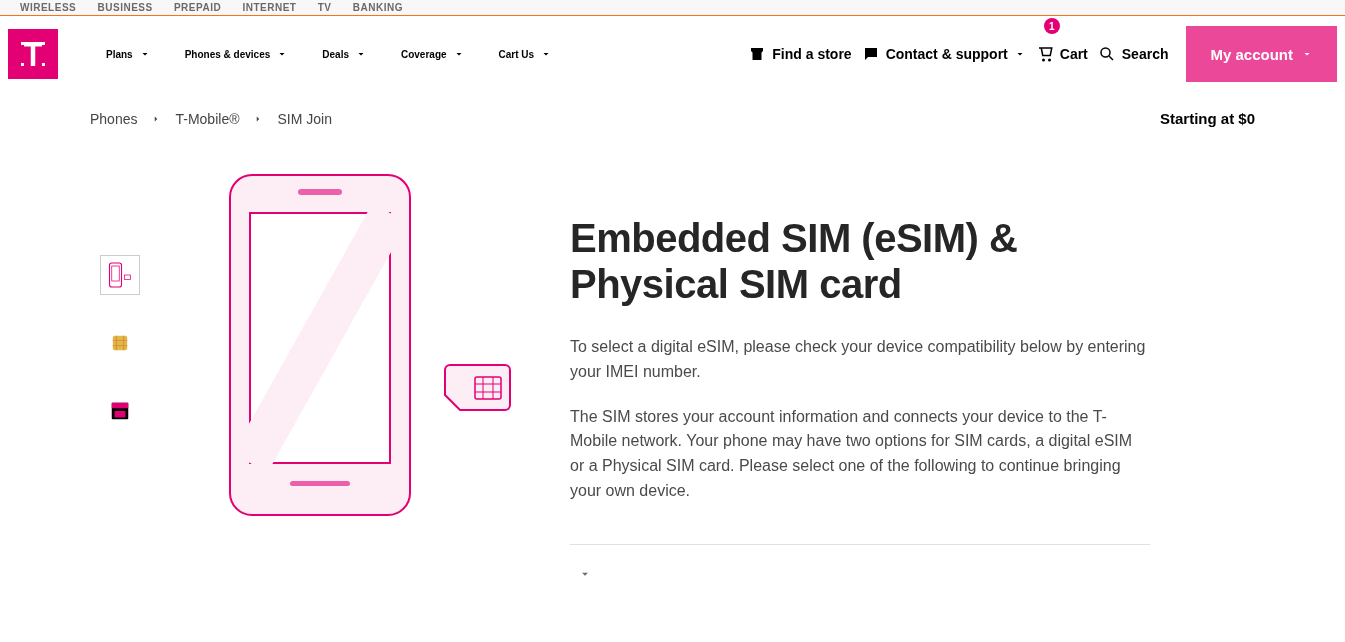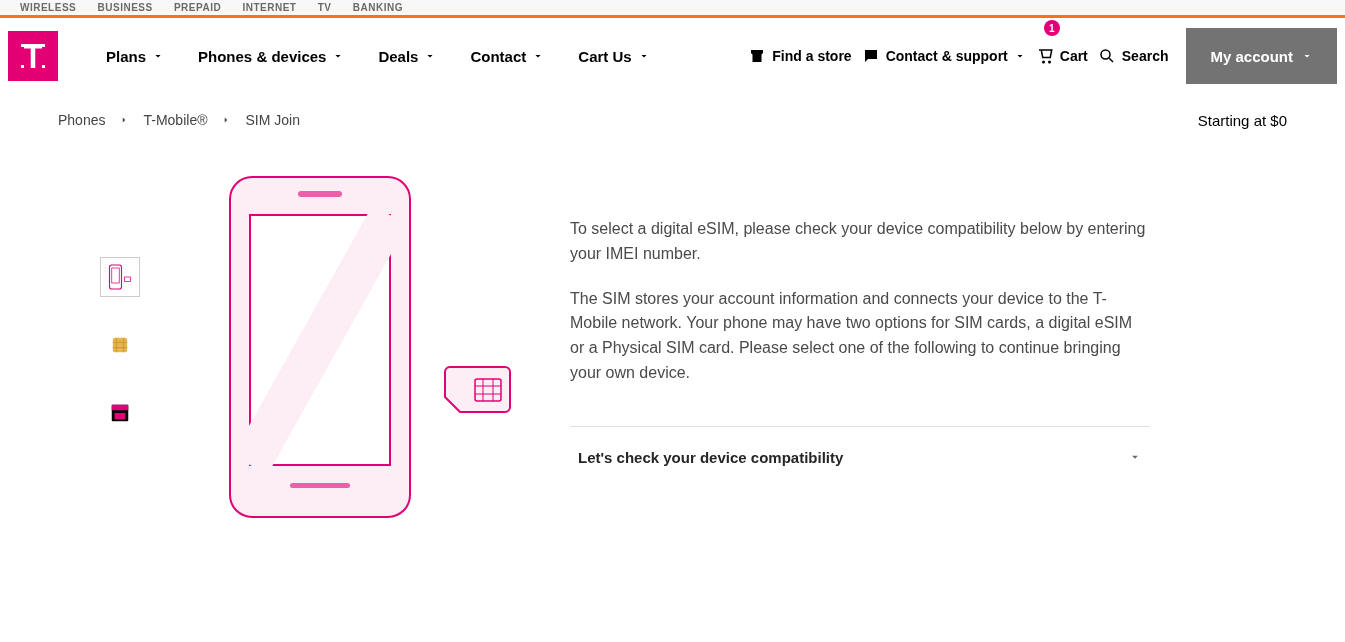--- a/index.html
+++ b/index.html
@@ -1,41 +1,41 @@
 <!DOCTYPE html>
 <html><head>
 <meta charset="utf-8">
 <style>
 * { margin: 0; padding: 0; box-sizing: border-box; }
 body { font-family: -apple-system, BlinkMacSystemFont, "Segoe UI", Arial, sans-serif; background: #fff; color: #262626; }
 
-.top-bar { background: #f8f8f8; border-bottom: 3px solid #f97316; padding: 2px 20px; font-size: 10px; letter-spacing: 0.5px; color: #6a6a6a; }
+.top-bar { background: #f8f8f8; border-bottom: 1px solid #f97316; padding: 2px 20px; font-size: 10px; letter-spacing: 0.5px; color: #6a6a6a; }
 .top-bar a { color: #6a6a6a; text-decoration: none; margin-right: 18px; font-weight: 600; }
 
 .main-nav { display: flex; align-items: center; padding: 0 8px; background: #fff; height: 76px; }
 .logo { width: 50px; height: 50px; background: #e20074; display: flex; align-items: center; justify-content: center; margin-right: 48px; flex-shrink: 0; }
 .logo svg { width: 30px; height: 30px; }
 
 .nav-left { display: flex; align-items: center; gap: 34px; }
-.nav-item { display: flex; align-items: center; gap: 6px; font-size: 15px; font-weight: 700; cursor: pointer; color: #000; }
+.nav-item { display: flex; align-items: center; gap: 6px; font-size: 10px; font-weight: 700; cursor: pointer; color: #000; }
 .nav-item .chev { width: 12px; height: 12px; fill: #000; }
 
 .nav-right { margin-left: auto; display: flex; gap: 10px; }
 .nav-right-item { display: flex; align-items: center; gap: 6px; font-size: 14px; font-weight: 700; cursor: pointer; color: #000; position: relative; }
 .nav-right-item svg { width: 18px; height: 18px; fill: #000; }
 .cart-badge { position: absolute; top: -8px; left: 8px; background: #e20074; color: #fff; border-radius: 50%; width: 16px; height: 16px; font-size: 10px; display: flex; align-items: center; justify-content: center; font-weight: 700; }
 
-.account-btn { background: #737373; color: #fff; padding: 20px 24px; font-size: 15px; font-weight: 700; display: flex; align-items: center; gap: 8px; cursor: pointer; border: none; height: 56px; margin-left: 8px; }
+.account-btn { background: #ec4899; color: #fff; padding: 20px 24px; font-size: 15px; font-weight: 700; display: flex; align-items: center; gap: 8px; cursor: pointer; border: none; height: 56px; margin-left: 8px; }
 .account-btn .chev { width: 12px; height: 12px; fill: #fff; }
 
-.sub-header { display: flex; align-items: flex-start; padding: 18px 58px; }
+.sub-header { display: flex; align-items: center; padding: 18px 90px; }
 .breadcrumb { display: flex; align-items: center; gap: 14px; font-size: 14px; color: #444; }
 .breadcrumb .crumb { cursor: pointer; }
 .breadcrumb .chev-r { width: 10px; height: 10px; fill: #444; }
-.starting-at { margin-left: auto; font-size: 15px; font-weight: 400; color: #000; }
+.starting-at { margin-left: auto; font-size: 15px; font-weight: 700; color: #000; }
 
 .product { display: flex; padding: 20px 90px 40px; gap: 40px; }
 .gallery { display: flex; gap: 20px; flex-shrink: 0; }
 .thumbs { display: flex; flex-direction: column; gap: 28px; width: 60px; padding-top: 90px; align-items: center; }
 .thumb { width: 40px; height: 40px; display: flex; align-items: center; justify-content: center; cursor: pointer; }
 .thumb.active { border: 1px solid #ccc; padding: 4px; }
 
 .main-image { width: 360px; height: 360px; position: relative; display: flex; align-items: center; justify-content: center; }
 
 .details { flex: 1; max-width: 580px; padding-top: 50px; }
@@ -85,21 +85,21 @@
           <path d="M7 10l5 5 5-5z"></path>
         </svg>
       </div>
     <div class="nav-item">
         <span>Deals</span>
         <svg class="chev" viewBox="0 0 24 24">
           <path d="M7 10l5 5 5-5z"></path>
         </svg>
       </div>
     <div class="nav-item">
-        <span>Contact</span>
+        <span>Coverage</span>
         <svg class="chev" viewBox="0 0 24 24">
           <path d="M7 10l5 5 5-5z"></path>
         </svg>
       </div>
     <div class="nav-item">
         <span>Cart Us</span>
         <svg class="chev" viewBox="0 0 24 24">
           <path d="M7 10l5 5 5-5z"></path>
         </svg>
       </div>
@@ -191,23 +191,23 @@
         <path d="M80 298 L220 48" stroke="#fdeef5" stroke-width="40"></path>
 
         <path d="M280 200 h55 a5 5 0 0 1 5 5 v35 a5 5 0 0 1 -5 5 h-45 l-15 -15 v-25 a5 5 0 0 1 5 -5 z" fill="#fdeef5" stroke="#e20074" stroke-width="2"></path>
         <rect x="305" y="212" width="26" height="22" rx="2" fill="none" stroke="#e20074" stroke-width="1.5"></rect>
         <path d="M313 212v22M323 212v22M305 219h26M305 227h26" stroke="#e20074" stroke-width="1"></path>
       </svg>
     </div>
   </div>
 
   <div class="details">
+    <h1 class="title">Embedded SIM (eSIM) &amp; Physical SIM card</h1>
     <p class="desc">To select a digital eSIM, please check your device compatibility below by entering your IMEI number.</p>
     <p class="desc">The SIM stores your account information and connects your device to the T-Mobile network. Your phone may have two options for SIM cards, a digital eSIM or a Physical SIM card. Please select one of the following to continue bringing your own device.</p>
 
     <div class="accordion">
-      <span class="accordion-title">Let's check your device compatibility</span>
       <svg class="chev" viewBox="0 0 24 24">
           <path d="M7 10l5 5 5-5z"></path>
         </svg>
     </div>
   </div>
 </div>
 
 </body></html>

